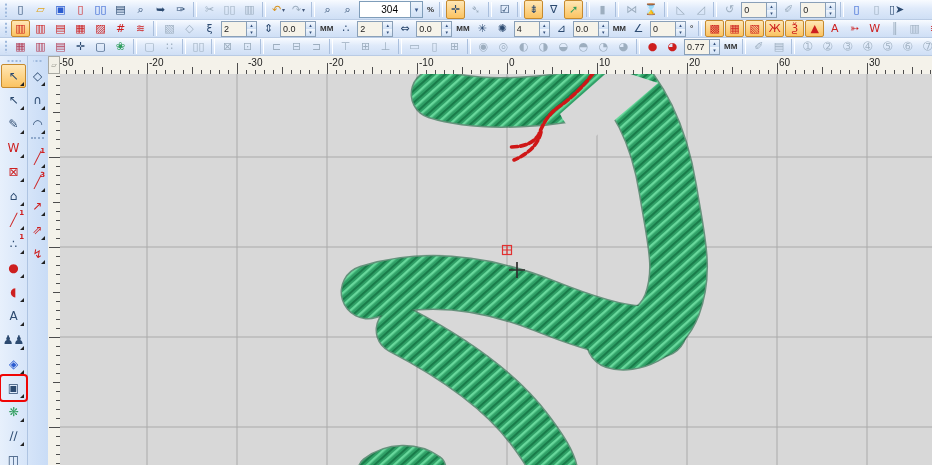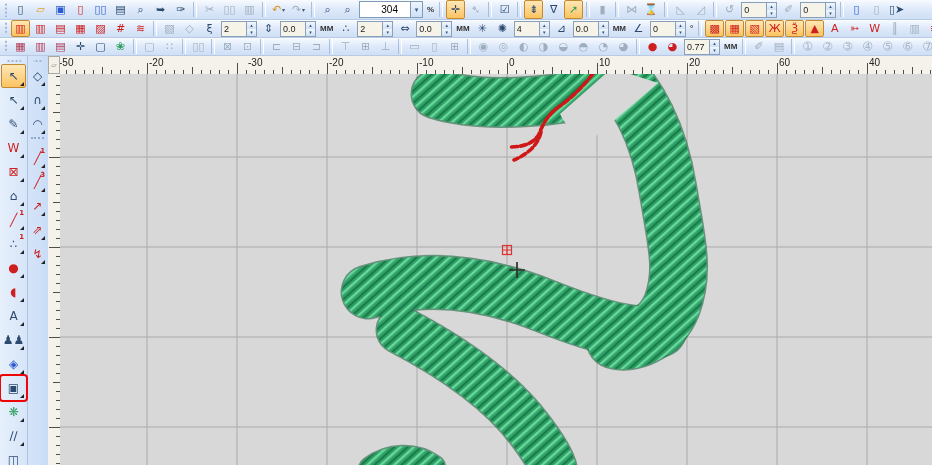--- a/index.html
+++ b/index.html
@@ -685,21 +685,21 @@
       <div class="htick" style="left: 870px; height: 4px;"></div>
       <div class="hlab" style="left: -1px;">-50</div>
       <div class="hlab" style="left: 89px;">-20</div>
       <div class="hlab" style="left: 188px;">-30</div>
       <div class="hlab" style="left: 269px;">-20</div>
       <div class="hlab" style="left: 359px;">-10</div>
       <div class="hlab" style="left: 449px;">0</div>
       <div class="hlab" style="left: 539px;">10</div>
       <div class="hlab" style="left: 629px;">20</div>
       <div class="hlab" style="left: 719px;">60</div>
-      <div class="hlab" style="left: 809px;">40</div>
+      <div class="hlab" style="left: 809px;">30</div>
     </div>
   <div id="vruler">
       <div class="vtick" style="top: 2px; width: 4px;"></div>
       <div class="vtick" style="top: 11px; width: 4px;"></div>
       <div class="vtick" style="top: 20px; width: 4px;"></div>
       <div class="vtick" style="top: 29px; width: 4px;"></div>
       <div class="vtick" style="top: 38px; width: 7px;"></div>
       <div class="vtick" style="top: 47px; width: 4px;"></div>
       <div class="vtick" style="top: 56px; width: 4px;"></div>
       <div class="vtick" style="top: 65px; width: 4px;"></div>

